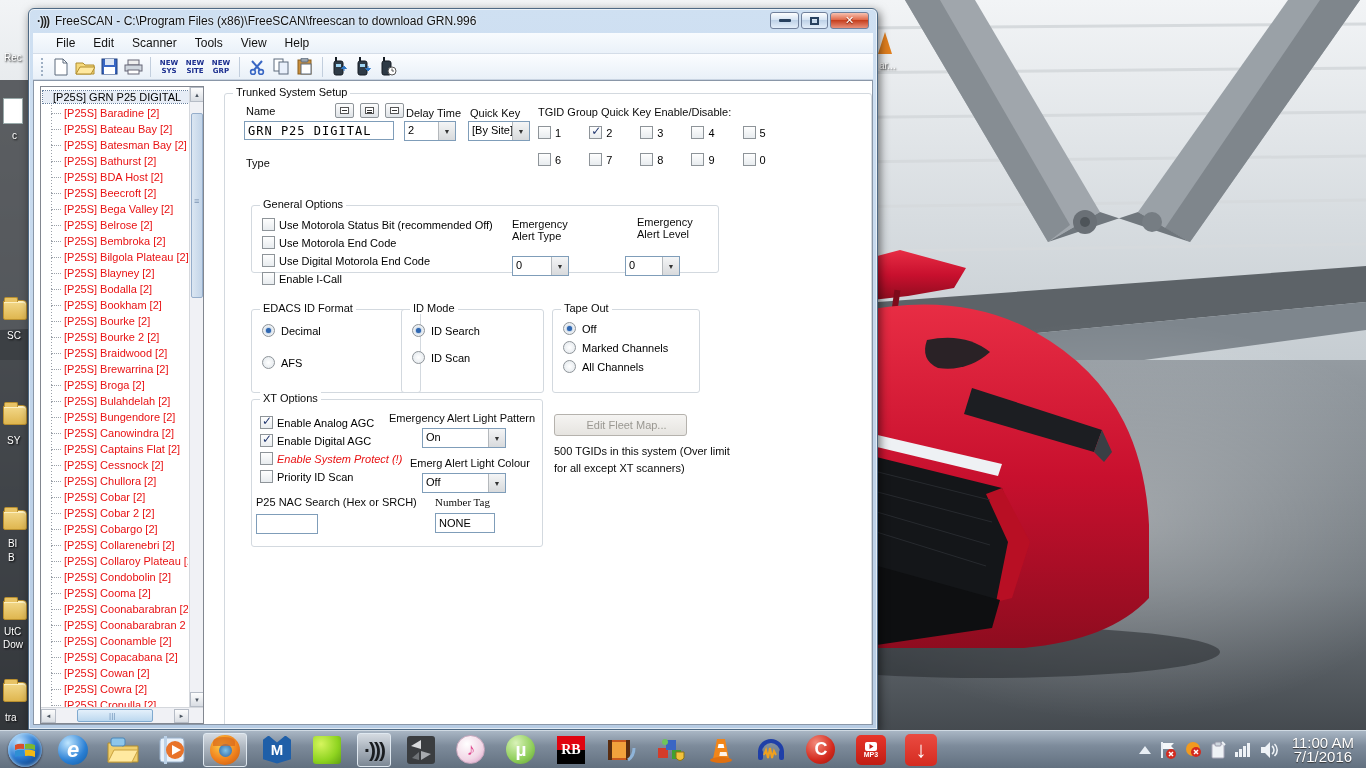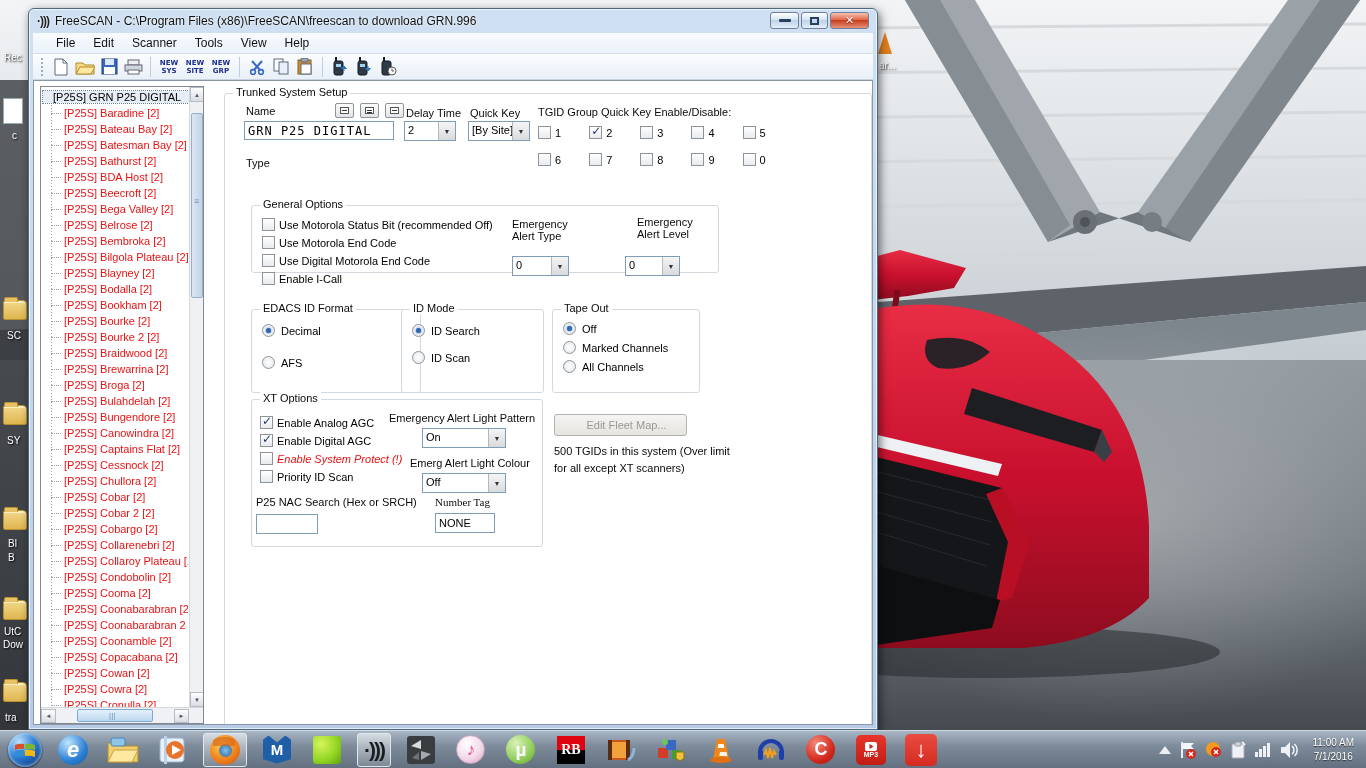--- a/index.html
+++ b/index.html
@@ -74,21 +74,21 @@
   .minibtn i::after { content:""; position:absolute; left:1px; top:2px; right:1px; border-top:1px solid #333; }
   .minibtn.b2 i::before { content:""; position:absolute; left:1px; top:4px; right:1px; border-top:1px solid #333; }
   .btn-disabled { position:absolute; border:1px solid #b5b2ad; border-radius:3px; background:linear-gradient(#f5f4f2,#e6e4e0); color:#9a9892; font-size:11px; display:flex; align-items:center; justify-content:center; }
 
   
   #taskbar { position:absolute; left:0; bottom:0; width:1366px; height:38px; background:linear-gradient(#a9b6c4,#7d8b9b 40%,#62707f); border-top:1px solid #cfd9e2; display:flex; align-items:center; }
   .tbico { width:36px; height:32px; margin:0 7px; display:flex; align-items:center; justify-content:center; flex:none; }
   .activebox { background:linear-gradient(rgba(255,255,255,.55),rgba(255,255,255,.15)); border:1px solid #dfe8f0; border-radius:3px; margin:0 5px; padding:0 6px; display:flex; align-items:center; height:34px; }
   .circ { border-radius:50%; display:flex; align-items:center; justify-content:center; }
   #tray { margin-left:auto; display:flex; align-items:center; }
-  #clock { color:#fff; font-size:10px; text-align:center; line-height:14px; text-shadow:0 1px 1px #333; margin:0 12px 0 8px; }
+  #clock { color:#fff; font-size:15px; text-align:center; line-height:14px; text-shadow:0 1px 1px #333; margin:0 12px 0 8px; }
   .trayico { margin:0 4px; display:flex; align-items:center; }
 
   
   #orb { width:34px; height:34px; border-radius:50%; background:radial-gradient(circle at 11px 9px,#bfe3ff,#2c7cd4 45%,#0b3f85 80%); box-shadow:inset 0 0 4px #cfefff,0 1px 2px #223; margin:0 6px 0 8px; position:relative; }
   #orb svg { position:absolute; left:7px; top:8px; }
 </style>
 </head>
 <body>
 
 <div id="stage">

